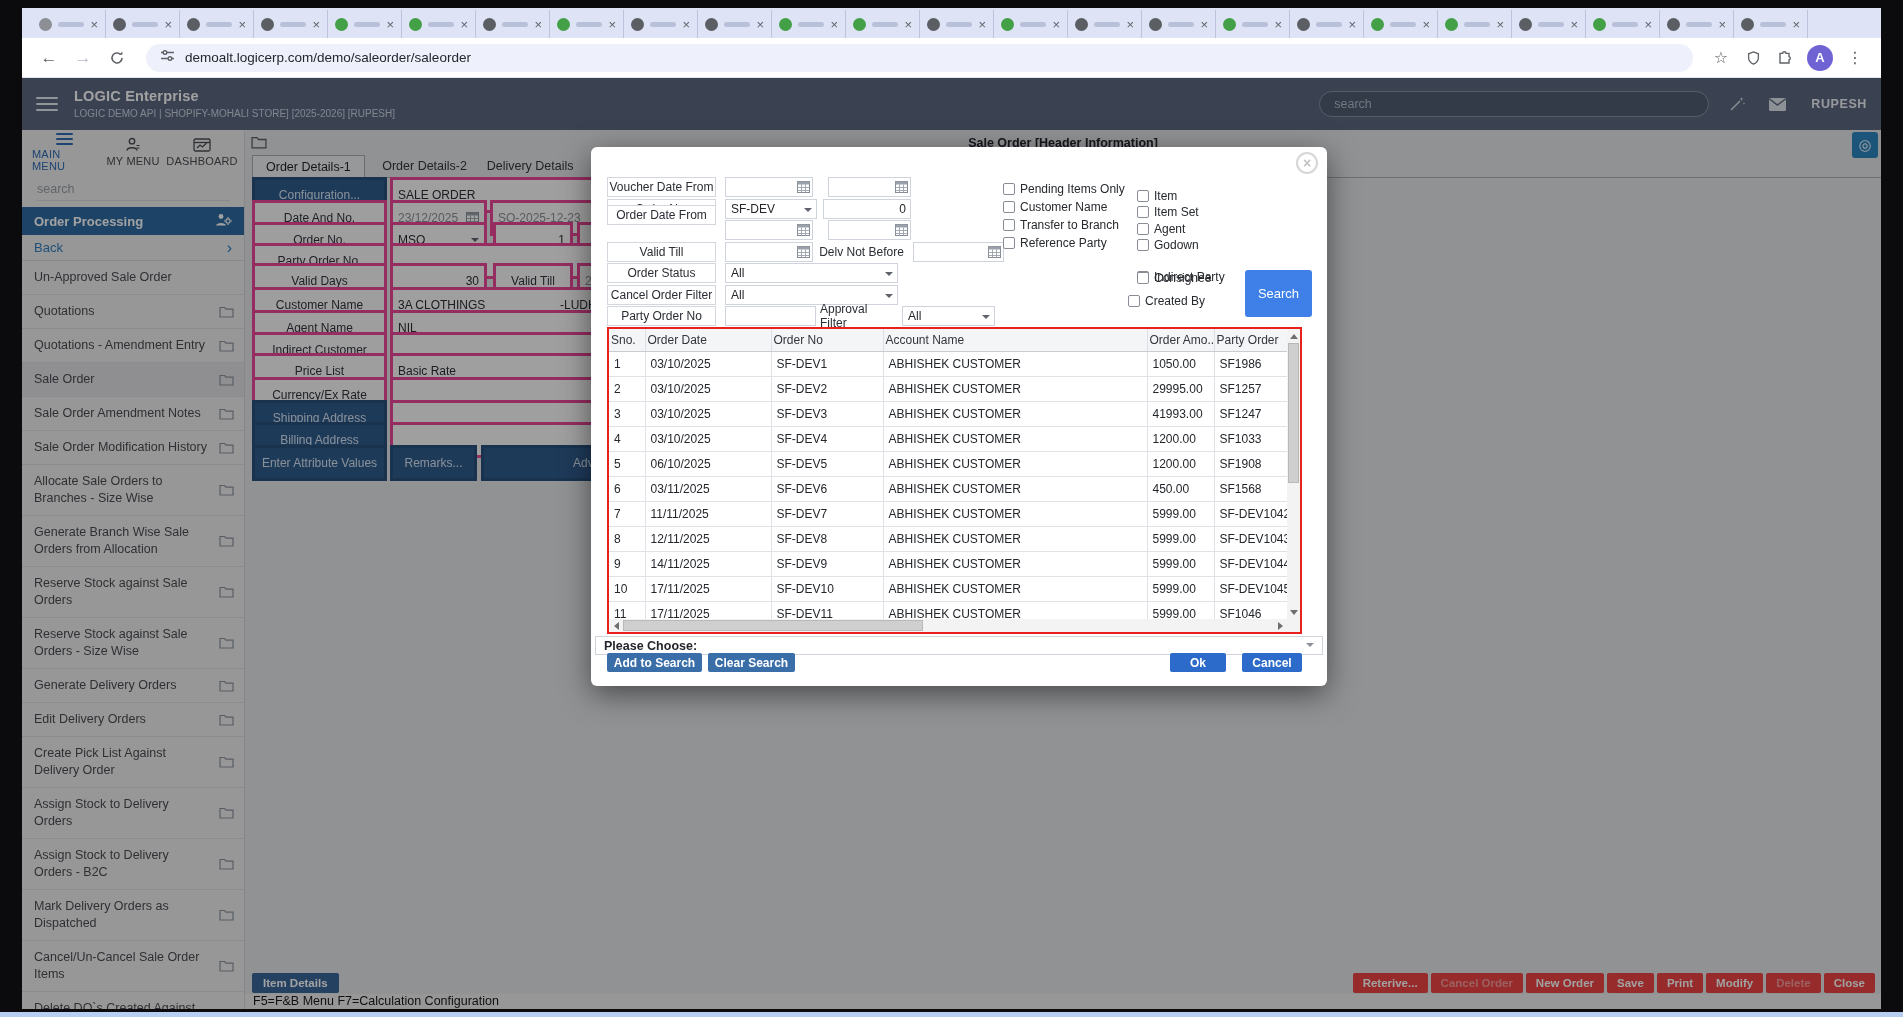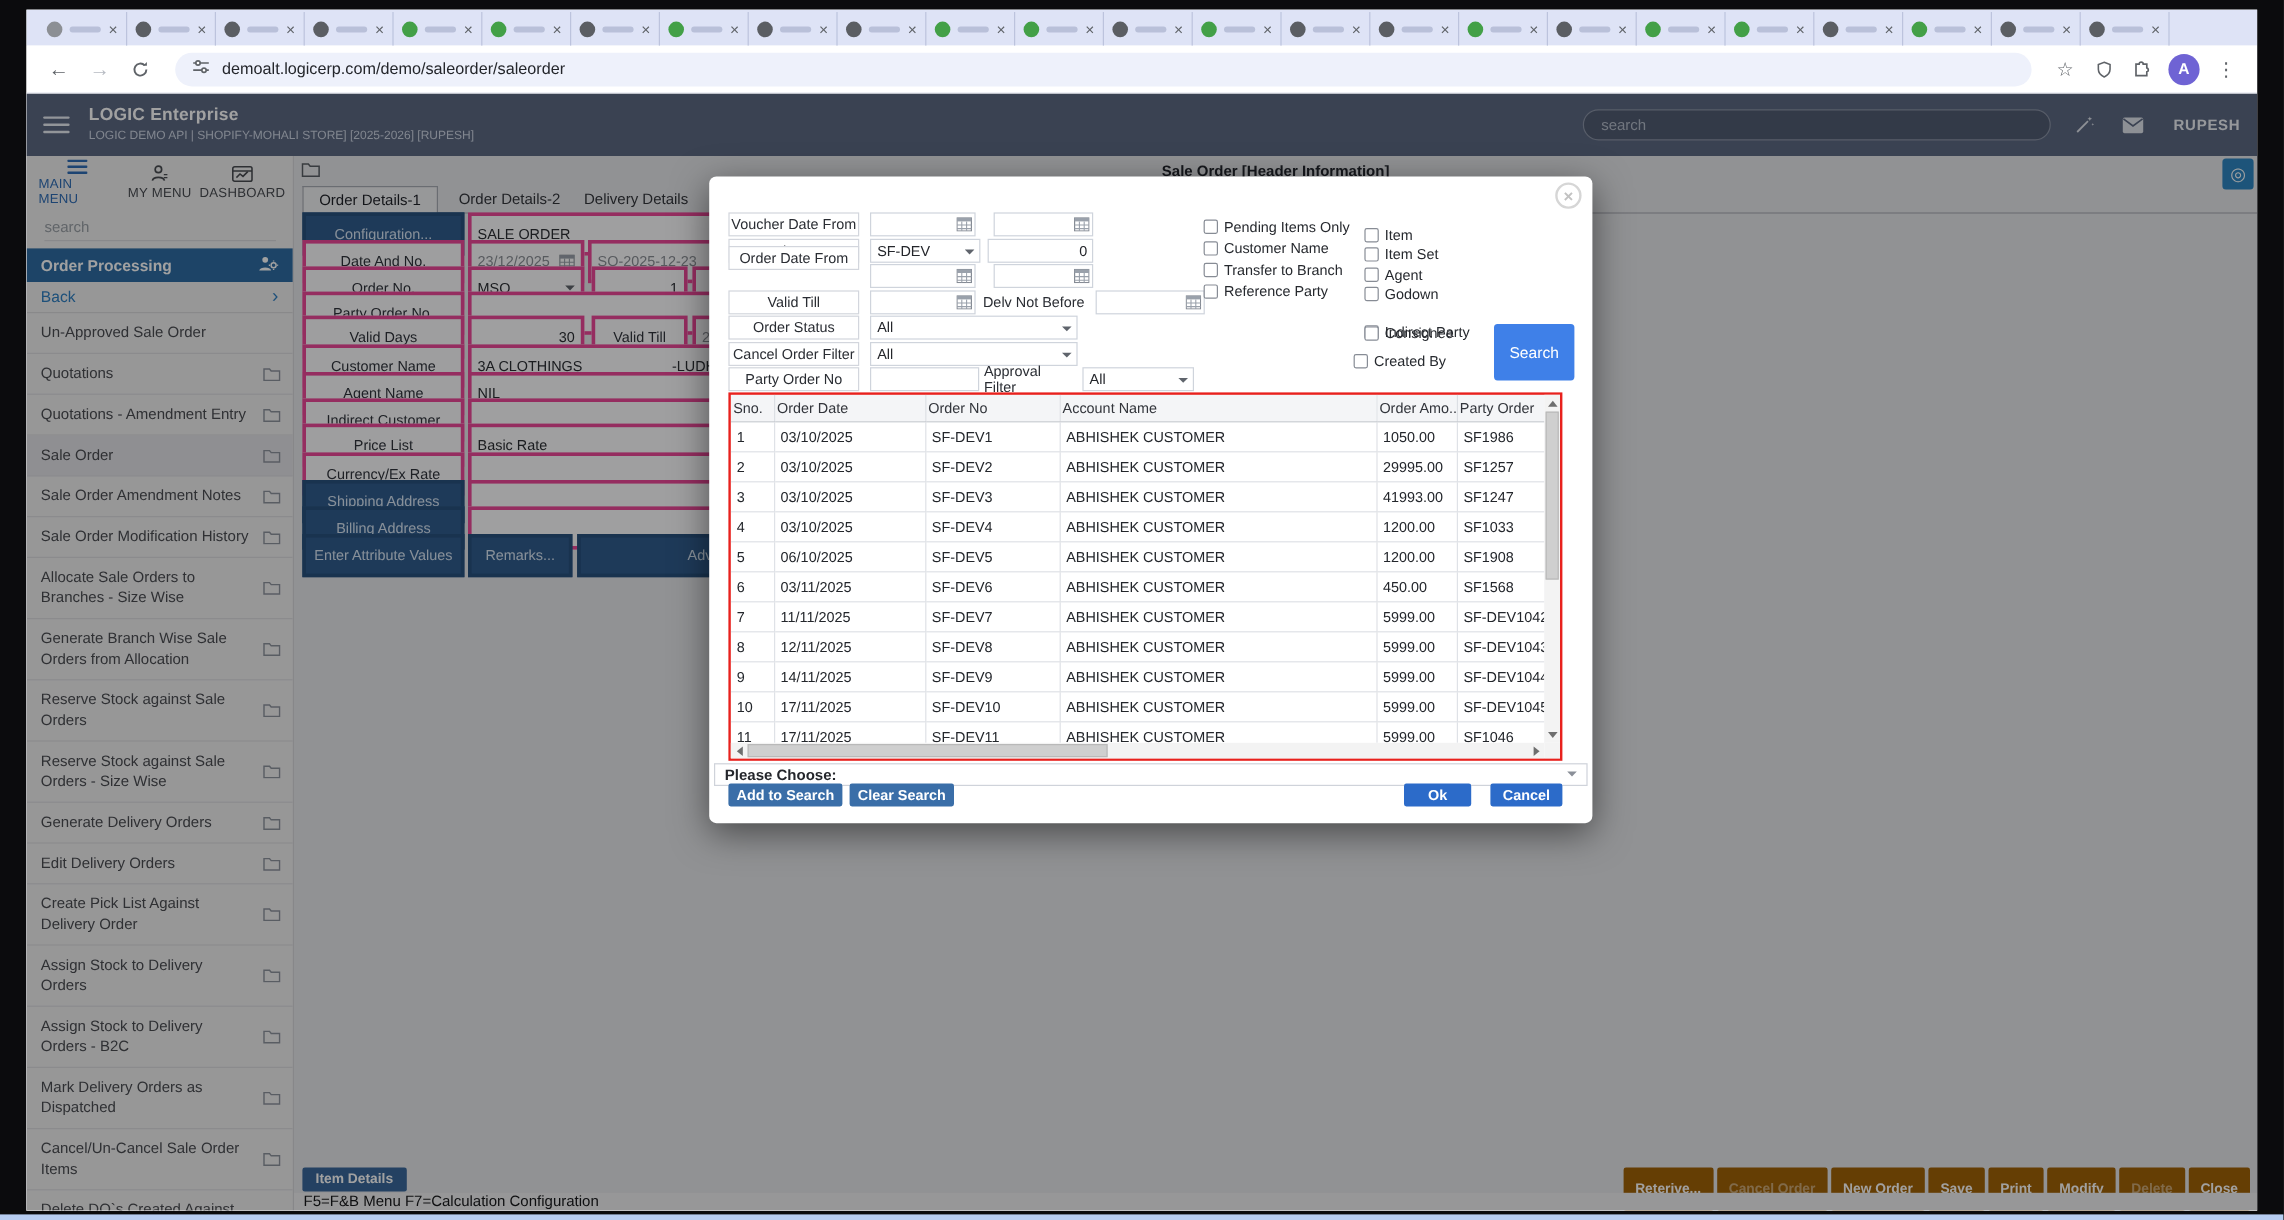--- a/index.html
+++ b/index.html
@@ -70,21 +70,21 @@
   .bform { position:absolute; left:7px; top:47px; width:820px; height:300px; }
   .cell { position:absolute; height:36px; border:3px solid #ec4899; background:#fcfcfd; font-size:12px; color:#2b2e34; display:flex; align-items:center; padding:0 5px; overflow:hidden; white-space:nowrap; }
   .cell.lab { justify-content:center; background:#fbfbfc; color:#30343c; }
   .cell.blue { background:#305d8e; border-color:#28517d; color:#d7e4f2; justify-content:center; cursor:pointer; }
   .cell.gray { color:#8b8f96; }
   .cell.rt { justify-content:flex-end; }
   .dar { width:0; height:0; border:4px solid transparent; border-top-color:#5f646c; margin-left:auto; margin-top:4px; }
 
   .item-details { position:absolute; left:7px; top:843px; height:20px; background:#39689c; color:#fff; font-size:11.5px; font-weight:bold; padding:0 11px; display:flex; align-items:center; border-radius:2px; cursor:pointer; }
   .foot-btns { position:absolute; right:6px; top:843px; display:flex; gap:3px; }
-  .fbtn { height:36px; background:#a16207; color:#fff; font-size:11.5px; font-weight:bold; padding:0 10px; display:flex; align-items:center; border-radius:2px; cursor:pointer; }
+  .fbtn { height:20px; background:#ef4444; color:#fff; font-size:11.5px; font-weight:bold; padding:0 10px; display:flex; align-items:center; border-radius:2px; cursor:pointer; }
   .fbtn.disabled { color:rgba(255,255,255,.45); }
   .statusbar { position:absolute; left:0; right:0; top:864px; height:15px; background:#f0f0f1; font-size:12.5px; color:#17181b; padding-left:8px; line-height:15px; }
 
   
   .modal { position:absolute; left:569px; top:69px; width:736px; height:539px; background:#fff; z-index:50; border-radius:6px; box-shadow:0 8px 30px rgba(0,0,0,.5); font-size:12px; }
   .m-titlebar { position:absolute; left:0; top:0; right:0; height:29px; border-bottom:1px solid #ececee; }
   .m-title { position:absolute; left:14px; top:8px; font-size:13.5px; font-weight:bold; color:#17181a; }
   .m-close { position:absolute; right:9px; top:5px; width:22px; height:22px; border:2px solid #d6d6d6; border-radius:50%; color:#c2c2c2; font-size:14px; font-weight:bold; display:flex; align-items:center; justify-content:center; cursor:pointer; }
   .mlab { position:absolute; height:20px; border:1px solid #d3d6dd; background:#fff; color:#2a2d33; display:flex; align-items:center; justify-content:center; }
   .min { position:absolute; height:20px; border:1px solid #cfd4dc; background:#fff; display:flex; align-items:center; padding:0 4px; color:#24262b; }

